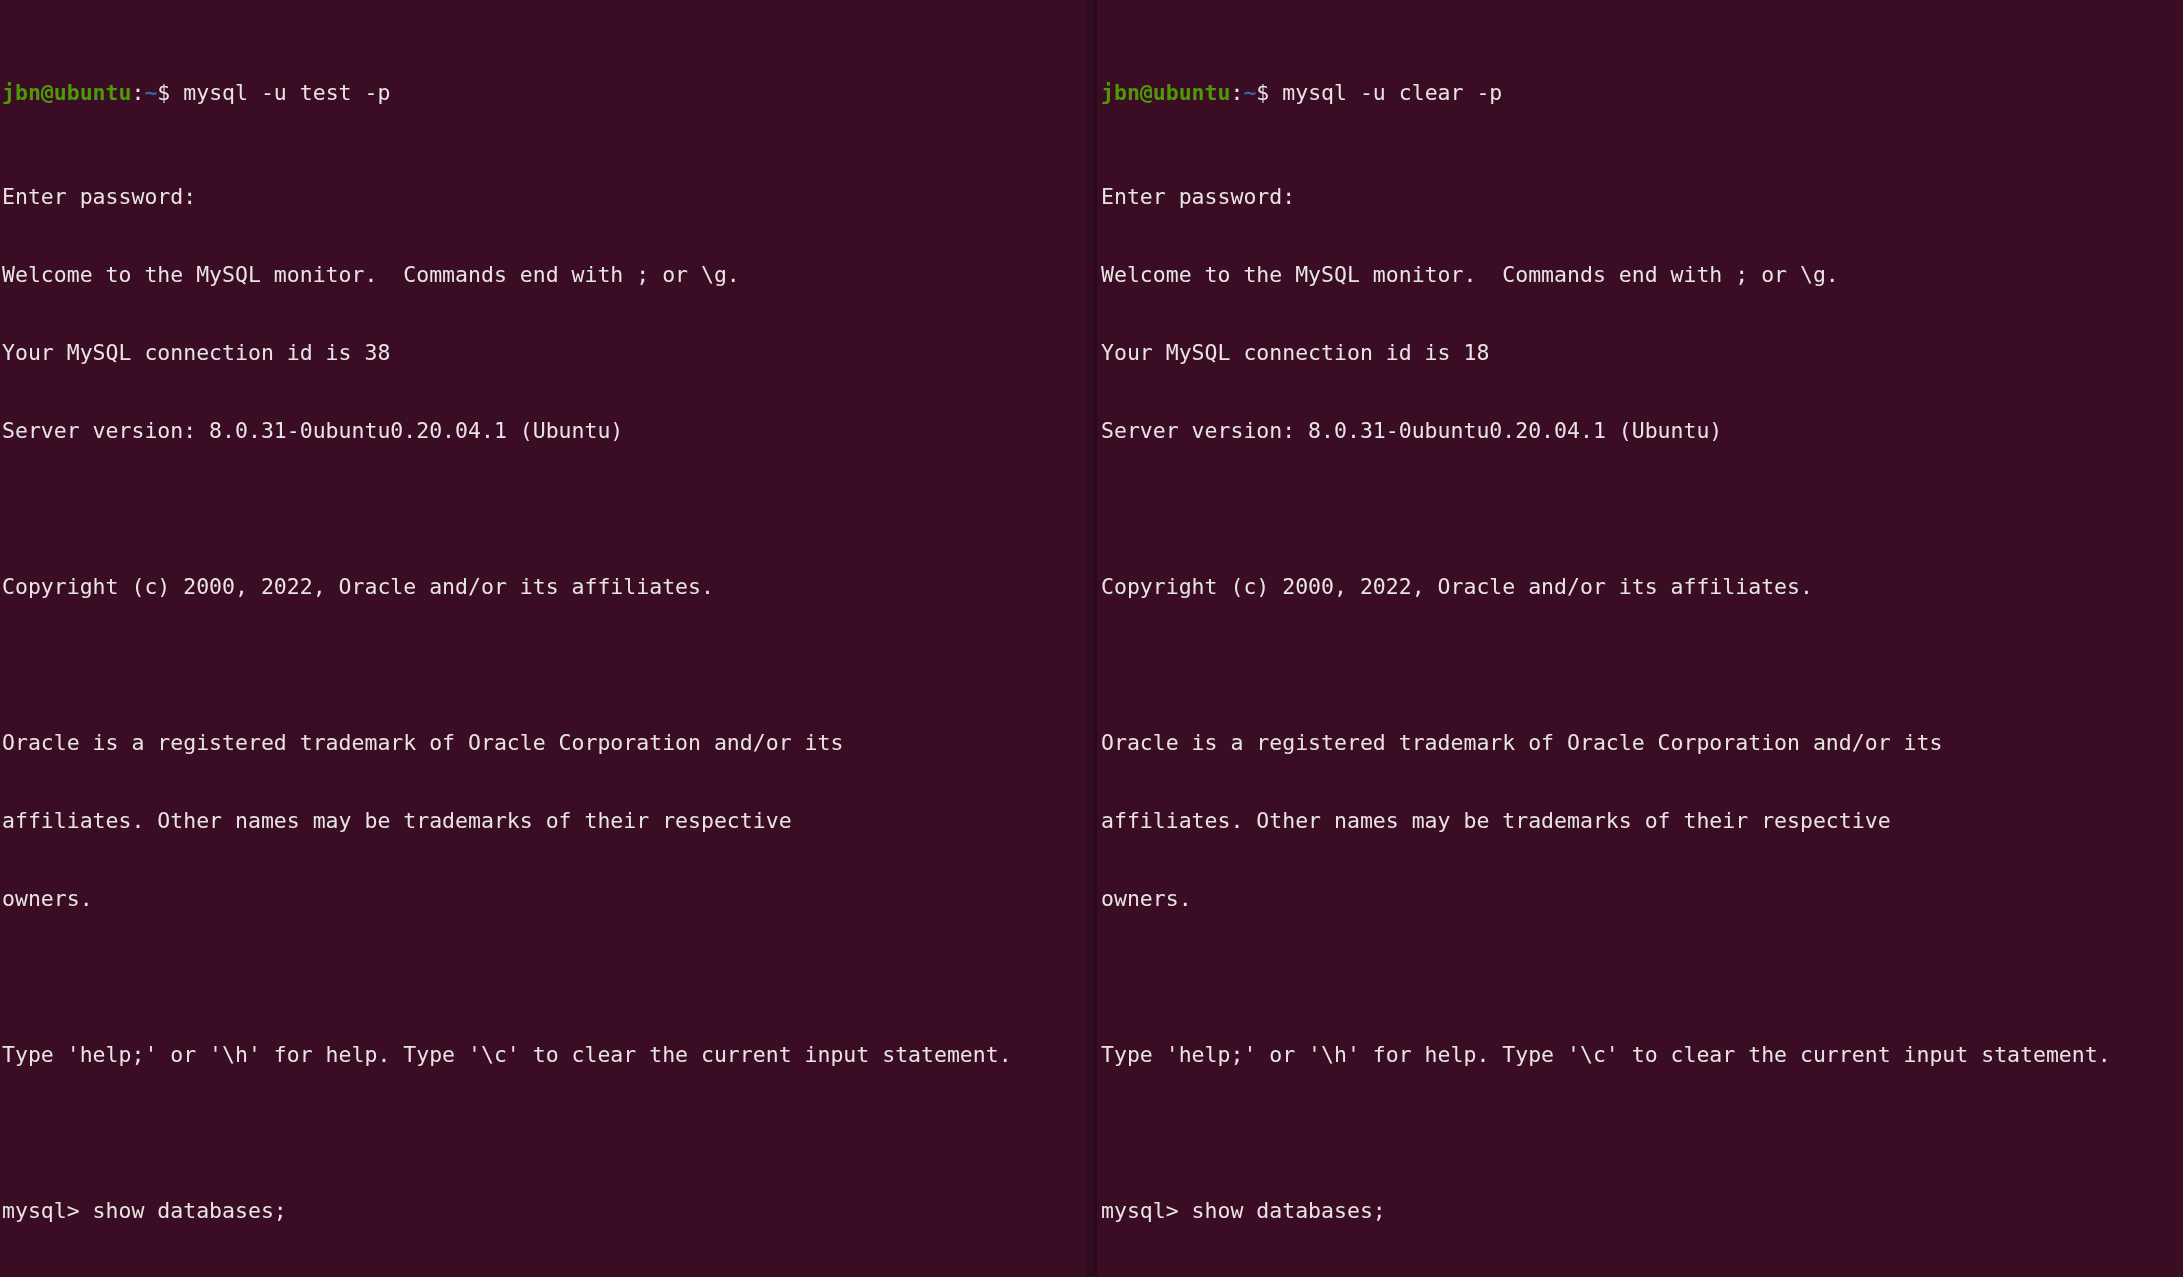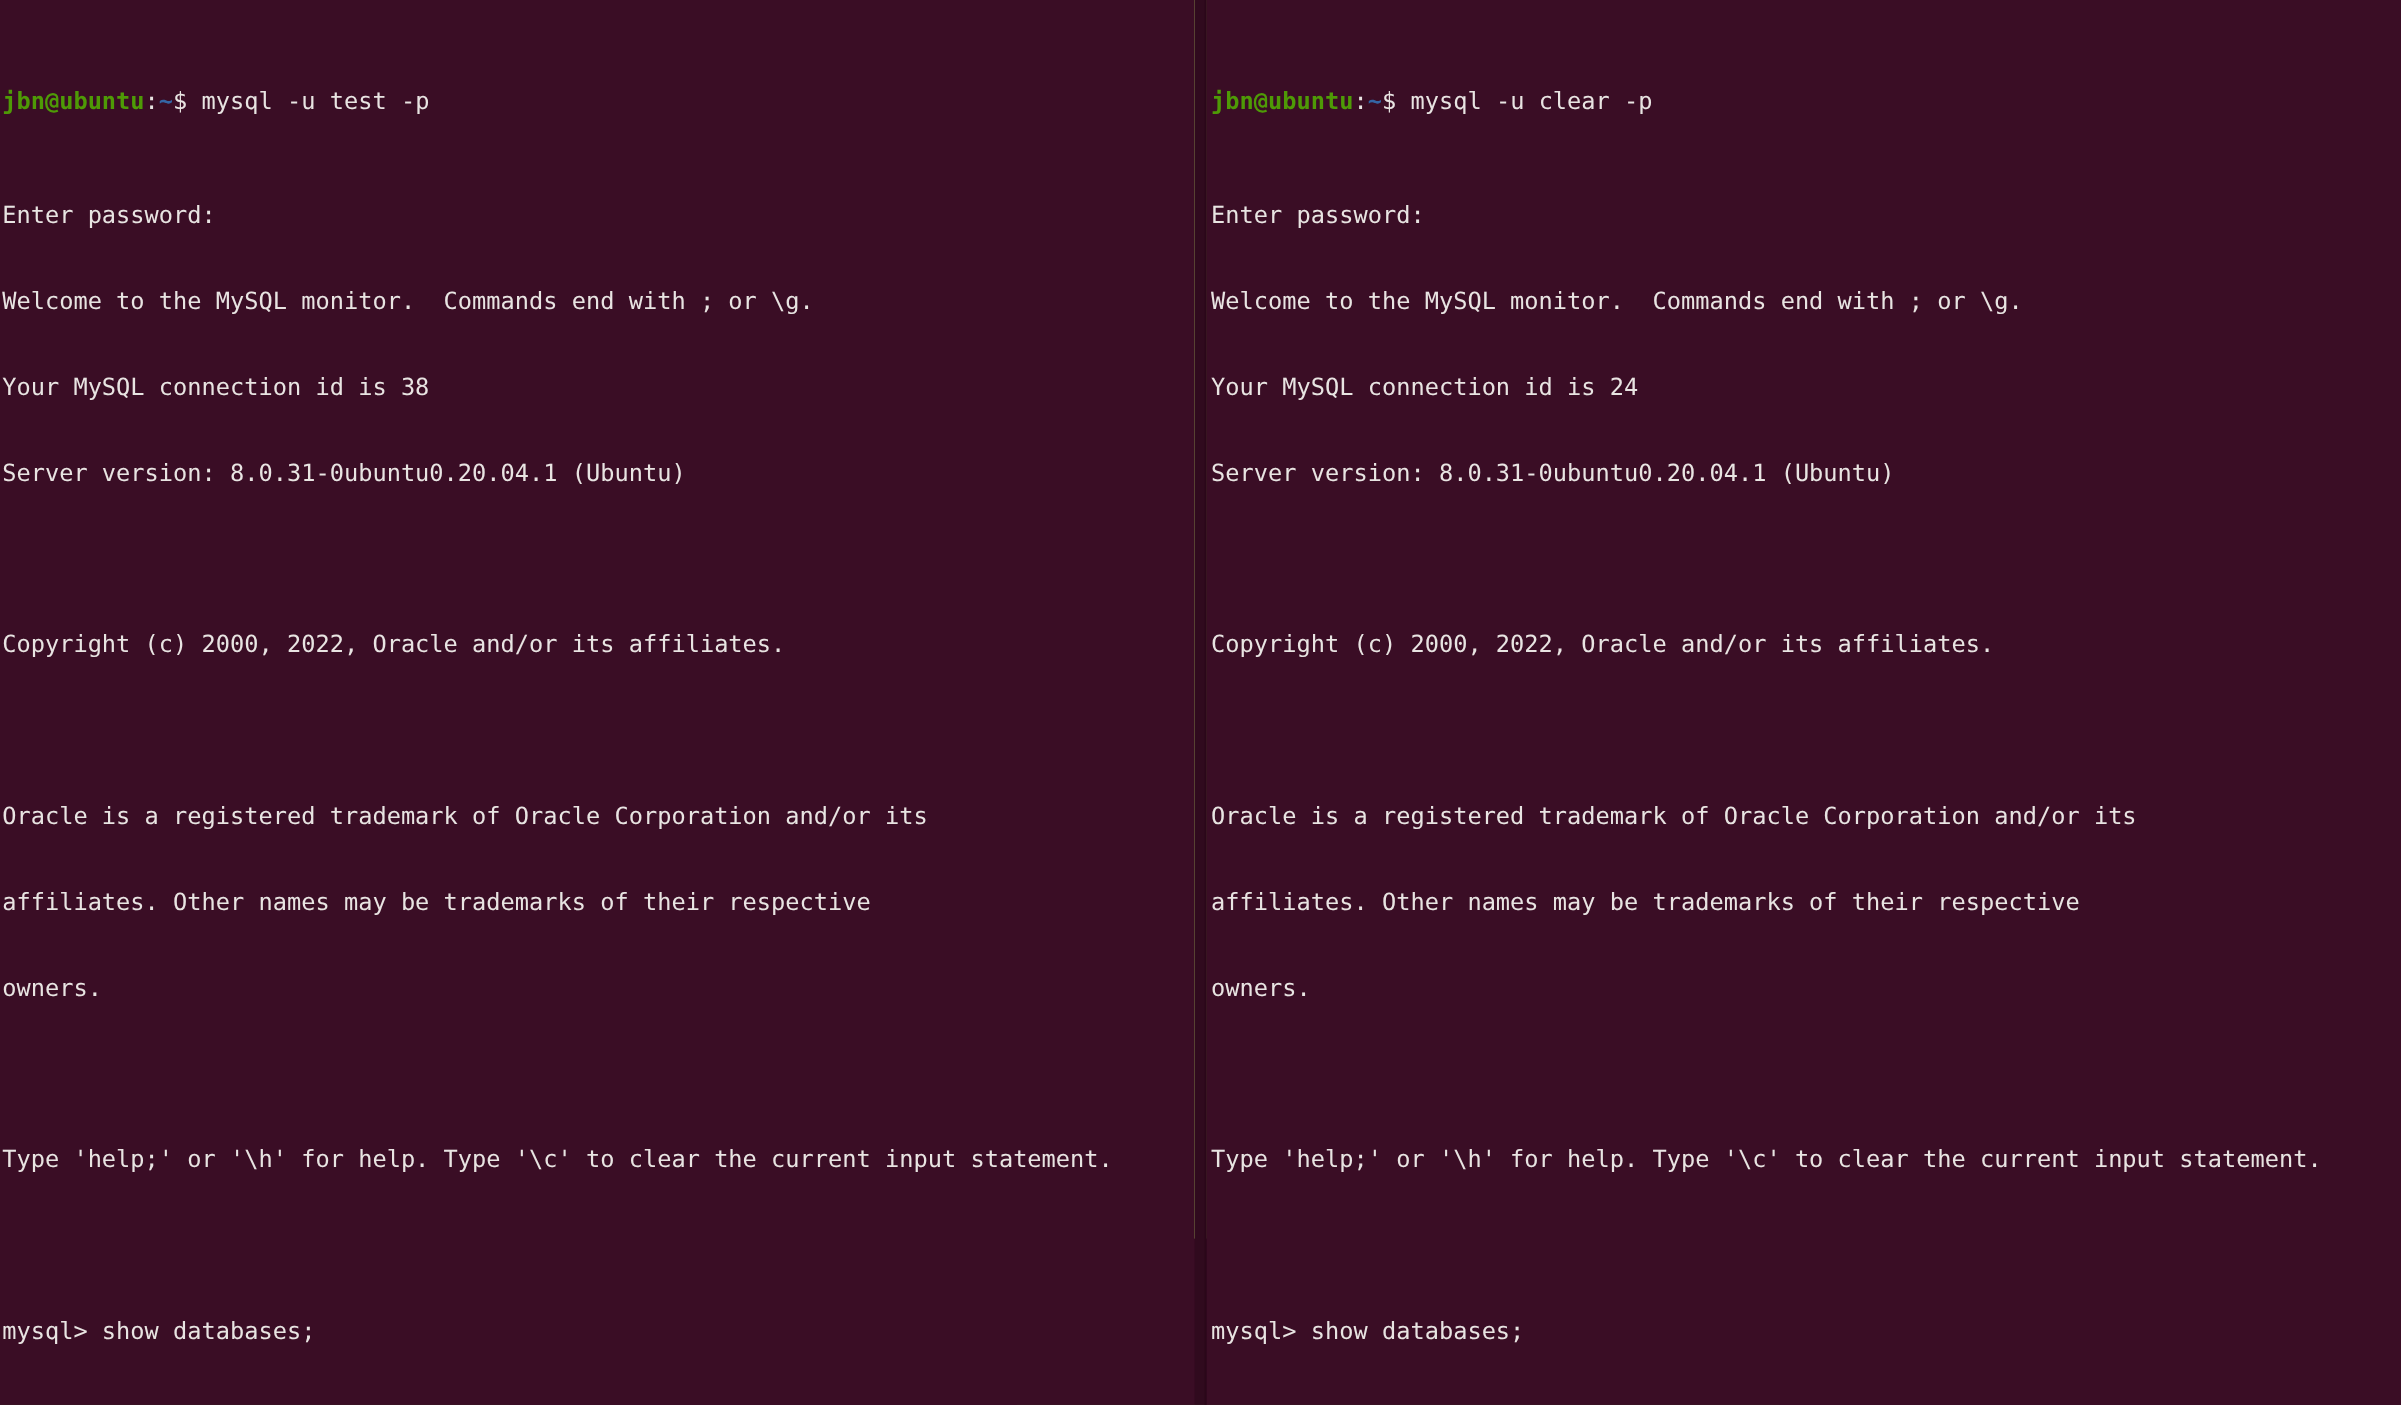--- a/index.html
+++ b/index.html
@@ -10,21 +10,21 @@
   body {
     width: 2183px;
     height: 1277px;
     overflow: hidden;
     font-family: "DejaVu Sans Mono", "Liberation Mono", monospace;
   }
   .desktop {
     position: relative;
     width: 2183px;
     height: 1126px;
-    background: #bef264;
+    background: #0ea5e9;
     display: flex;
   }
   .pane {
     position: relative;
     background: #3a0d25;
     height: 1277px;
     overflow: hidden;
     box-sizing: border-box;
   }
   .pane-left {
@@ -109,21 +109,21 @@
 
   <div class="pane-divider"></div>
 
   <div class="pane pane-right">
     <div class="term">
 
       <div class="line"><span class="c-user">jbn@ubuntu</span><span class="c-colon">:</span><span class="c-path">~</span><span class="c-dollar">$</span><span class="c-txt"> mysql -u clear -p</span></div>
 
       <div class="line">Enter password:</div>
       <div class="line">Welcome to the MySQL monitor.  Commands end with ; or \g.</div>
-      <div class="line">Your MySQL connection id is 24</div>
+      <div class="line">Your MySQL connection id is 18</div>
       <div class="line">Server version: 8.0.31-0ubuntu0.20.04.1 (Ubuntu)</div>
       <div class="line blank"></div>
       <div class="line">Copyright (c) 2000, 2022, Oracle and/or its affiliates.</div>
       <div class="line blank"></div>
       <div class="line">Oracle is a registered trademark of Oracle Corporation and/or its</div>
       <div class="line">affiliates. Other names may be trademarks of their respective</div>
       <div class="line">owners.</div>
       <div class="line blank"></div>
       <div class="line">Type 'help;' or '\h' for help. Type '\c' to clear the current input statement.</div>
       <div class="line blank"></div>

